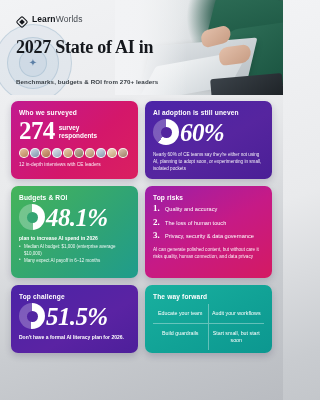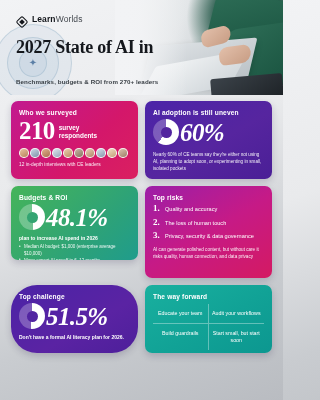--- a/index.html
+++ b/index.html
@@ -93,23 +93,23 @@
     display: grid; grid-template-columns: 1fr 1fr; gap: 7px;
   }
   .card {
     border-radius: 7px; padding: 8px 8px 7px 8px; color: #fff;
     box-shadow: 0 3px 7px rgba(40,30,70,.20); position: relative; overflow: hidden;
   }
   .card-title { font-size: 6.6px; font-weight: 700; letter-spacing: .15px; margin-bottom: 3px; }
 
   .c-pink   { background: linear-gradient(135deg,#c2198f 0%,#d4176a 60%,#da2060 100%); height: 78px; }
   .c-purple { background: linear-gradient(150deg,#4b24a8 0%,#56259f 55%,#4a1f96 100%); height: 78px; }
-  .c-green  { background: linear-gradient(135deg,#46b45a 0%,#2da278 65%,#1f9c8c 100%); height: 74px; }
+  .c-green  { background: linear-gradient(135deg,#46b45a 0%,#2da278 65%,#1f9c8c 100%); height: 92px; }
   .c-magenta{ background: linear-gradient(150deg,#9c1fa8 0%,#c61a86 50%,#d41a62 100%); height: 92px; }
-  .c-indigo { background: linear-gradient(150deg,#4b23a6 0%,#5a23a3 60%,#4d1f9a 100%); height: 68px; border-radius: 26px; }
+  .c-indigo { background: linear-gradient(150deg,#4b23a6 0%,#5a23a3 60%,#4d1f9a 100%); height: 68px; }
   .c-teal   { background: linear-gradient(150deg,#19b09f 0%,#11a296 55%,#0c9790 100%); height: 68px; }
 
   .stat-row { display: flex; align-items: flex-end; gap: 4px; margin-top: 2px; }
   .big-num {
     font-family: "Liberation Serif", serif; font-weight: 700;
     font-size: 25px; line-height: .92; letter-spacing: -.6px;
   }
   .stat-label { font-size: 6.4px; font-weight: 700; line-height: 1.25; padding-bottom: 2px; }
 
   .donut { position: relative; width: 26px; height: 26px; flex: 0 0 auto; }
@@ -193,21 +193,21 @@
     <span>2027 State of AI in</span><br>
   </h1>
   <div class="hero-sub">Benchmarks, budgets &amp; ROI from 270+ leaders</div>
 </div>
 
 <div class="grid">
 
   <div class="card c-pink">
     <div class="card-title">Who we surveyed</div>
     <div class="stat-row">
-      <span class="big-num">210</span>
+      <span class="big-num">274</span>
       <span class="stat-label">
         <span>survey</span><br><span>respondents</span>
       </span>
     </div>
     <div class="avatars">
       <span style="background:linear-gradient(150deg,#e8c29f,#b9835c)"></span>
       <span style="background:linear-gradient(150deg,#c9d6e4,#7e91a8)"></span>
       <span style="background:linear-gradient(150deg,#e3b08e,#a96f4c)"></span>
       <span style="background:linear-gradient(150deg,#dfe6ee,#96a6ba)"></span>
       <span style="background:linear-gradient(150deg,#eccfae,#b98f63)"></span>

